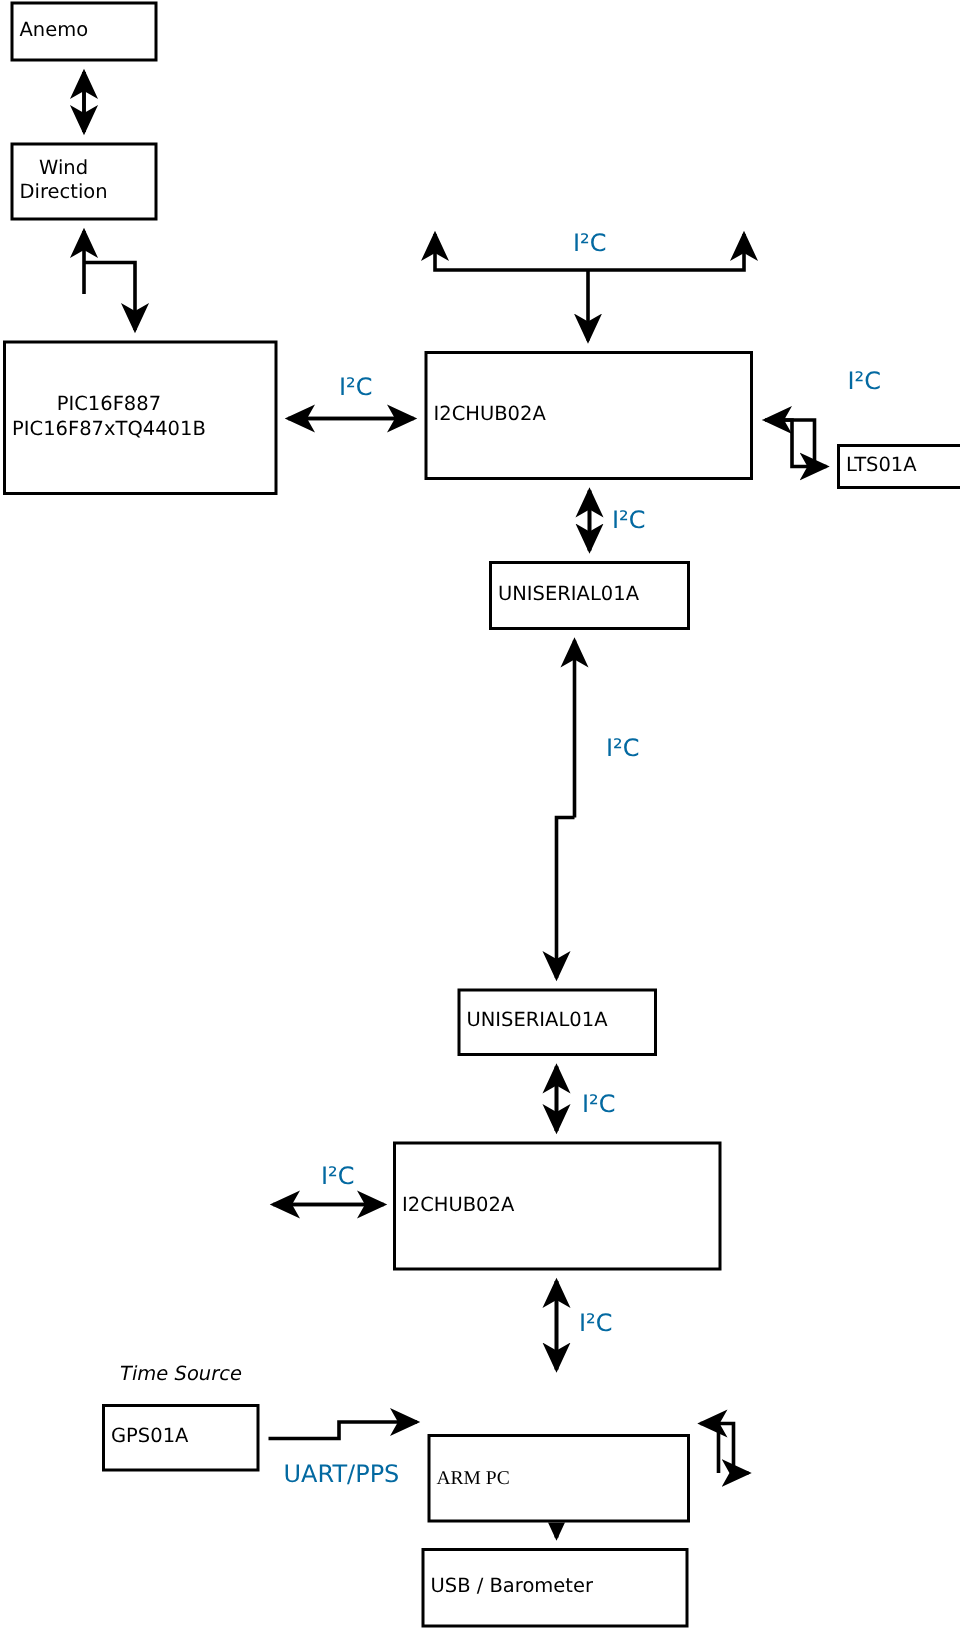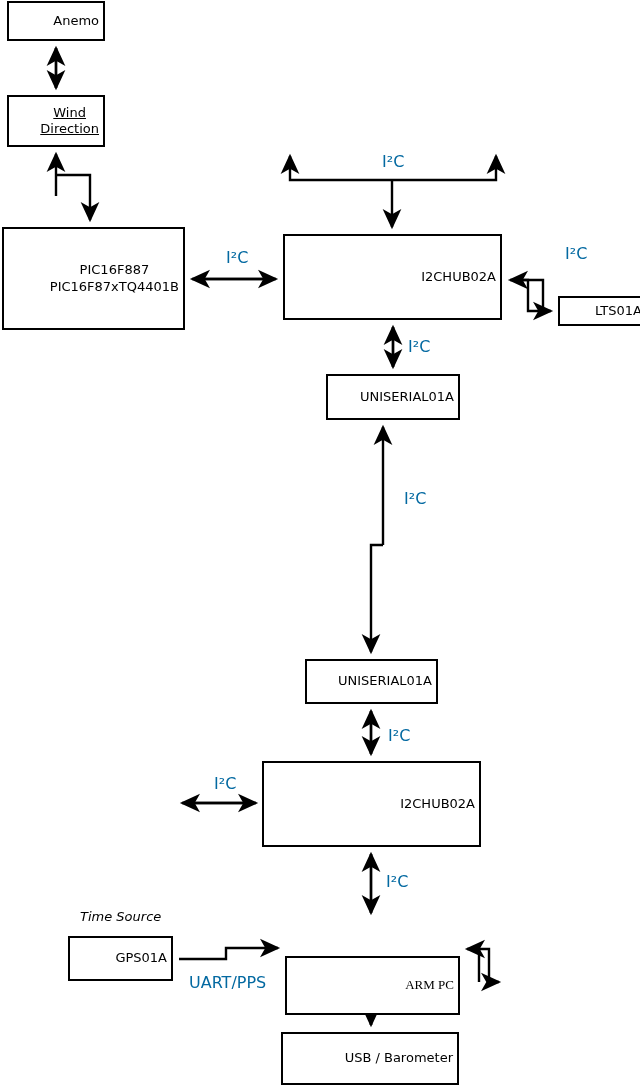--- a/index.html
+++ b/index.html
@@ -24,21 +24,21 @@
     width: 640px;
     height: 1089px;
   }
   .node {
     position: absolute;
     box-sizing: border-box;
     border: 2px solid #000000;
     background: #ffffff;
     display: flex;
     align-items: center;
-    justify-content: flex-end;
+    justify-content: flex-start;
     text-align: center;
     color: #000000;
     font-size: 13px;
     line-height: 1.25;
     z-index: 3;
   }
   .node .node-label {
     display: block;
     white-space: pre-line;
     padding: 0 4px;
@@ -110,21 +110,21 @@
       <path d="M470,949 L489,949 L489,982 L499,982" marker-end="url(#ah)"></path>
 
       <path d="M371,986 L371,1025" marker-end="url(#ah)"></path>
       <path d="M371,1025 L371,986" marker-end="url(#ah)"></path>
     </g>
   </svg>
 
   <div class="node" id="n-anemo" style="left: 7px; top: 1px; width: 98px; height: 40px;">
     <span class="node-label">Anemo</span>
   </div>
-  <div class="node" id="n-wind_dir" style="left: 7px; top: 95px; width: 98px; height: 52px; text-decoration: underline;">
+  <div class="node" id="n-wind_dir" style="left: 7px; top: 95px; width: 98px; height: 52px;">
     <span class="node-label">Wind
 Direction</span>
   </div>
   <div class="node" id="n-pic" style="left: 2px; top: 227px; width: 183px; height: 103px;">
     <span class="node-label">PIC16F887
 PIC16F87xTQ4401B</span>
   </div>
   <div class="node" id="n-hub_top" style="left: 283px; top: 234px; width: 219px; height: 86px;">
     <span class="node-label">I2CHUB02A</span>
   </div>

